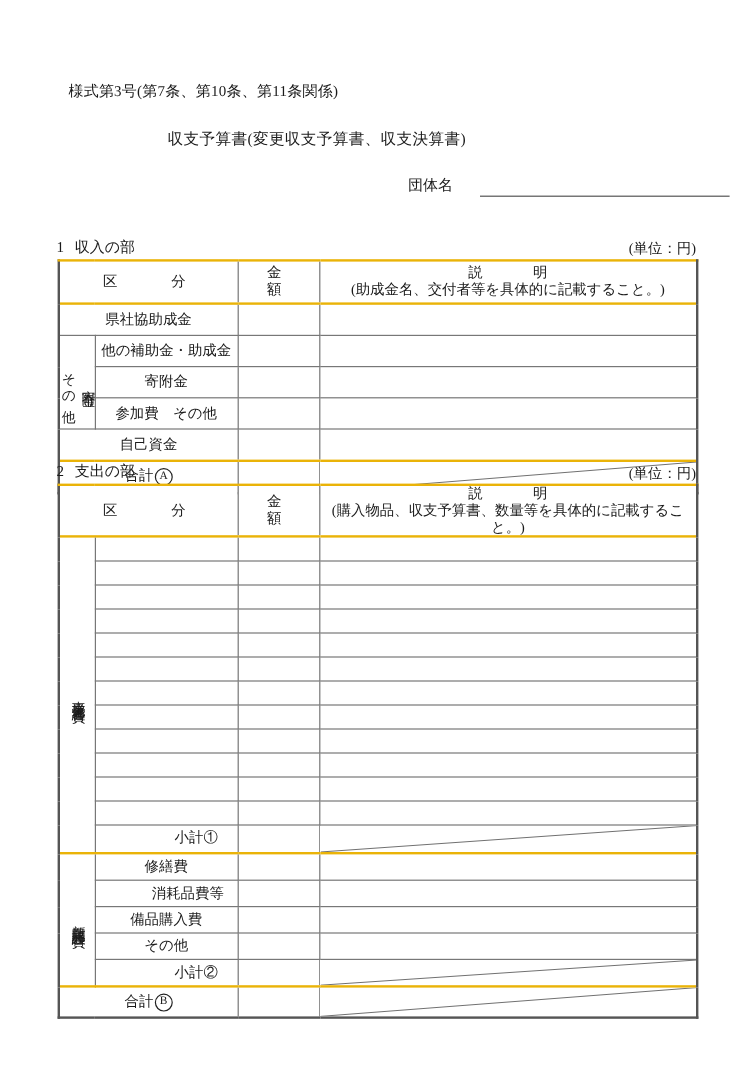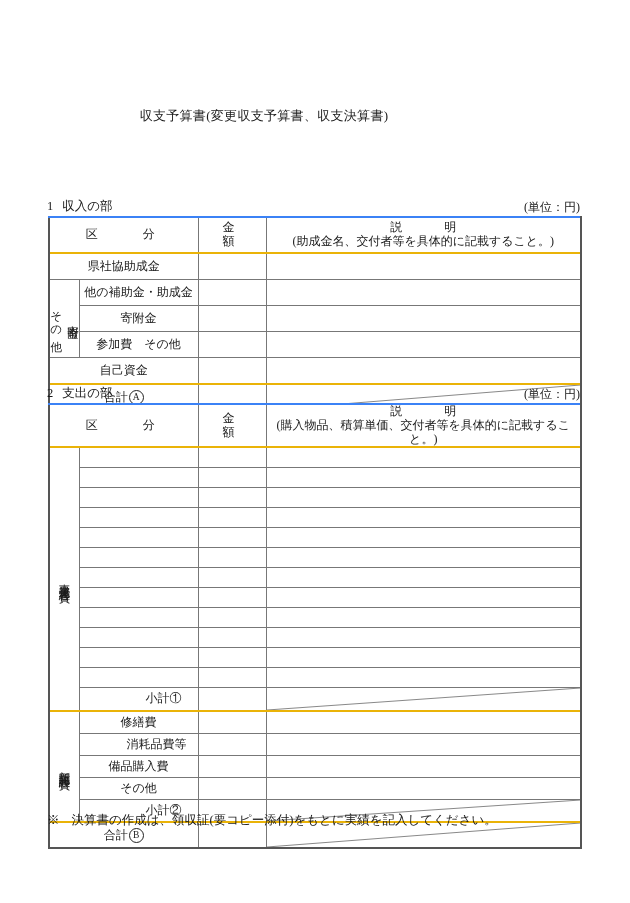--- a/index.html
+++ b/index.html
@@ -82,21 +82,21 @@
     font-size: 12px;
   }
   table.grid td {
     border: 1px solid #777;
     padding: 0;
     vertical-align: middle;
     text-align: center;
     line-height: 1.15;
     background: #fff;
   }
-  table.grid .outer-top    { border-top: 2px solid #3b82f6; }
+  table.grid .outer-top    { border-top: 2px solid #eab308; }
   table.grid .outer-bottom { border-bottom: 2px solid #555; }
   table.grid .thick-t      { border-top: 2px solid #eab308; }
   table.grid .nob-l { border-left: 2px solid #555; }
   table.grid .nob-r { border-right: 2px solid #555; }
 
   .hdr-exp {
     font-size: 12px;
     line-height: 1.35;
   }
   .hdr-exp .l1 { letter-spacing: 6px; padding-left:6px; }
@@ -156,22 +156,27 @@
     font-size: 12.5px;
     white-space: nowrap;
   }
   .footnote .mark { margin-right: 12px; }
 </style>
 </head>
 <body>
 
 <div class="page">
 
+  <div class="form-no">様式第3号(第7条、第10条、第11条関係)</div>
   <div class="doc-title">収支予算書(変更収支予算書、収支決算書)</div>
 
+  <div class="org-row">
+    <span class="org-label">団体名</span>
+    <span class="org-line"></span>
+  </div>
 
   <div class="section-cap" style="top:198px;">
     <span class="num">1</span><span>収入の部</span>
   </div>
   <div class="unit-cap" style="top:199px;">(単位：円)</div>
 
   <table class="grid" style="left:48px; top:216px; width:532px;">
     <colgroup>
       <col style="width:30px">
       <col style="width:119px">
@@ -247,21 +252,21 @@
       <col style="width:119px">
       <col style="width:68px">
       <col style="width:315px">
     </colgroup>
     <tbody>
       <tr>
         <td class="outer-top nob-l kubun" colspan="2" style="height:34px;">区　　分</td>
         <td class="outer-top kingaku">金　　額</td>
         <td class="outer-top nob-r hdr-exp">
           <div class="l1">説　　明</div>
-          <div>(購入物品、積算単価、交付者等を具体的に記載すること。)</div>
+          <div>(購入物品、収支予算書、数量等を具体的に記載すること。)</div>
         </td>
       </tr>
 
       <tr>
         <td class="thick-t nob-l" rowspan="13">
           <div class="vwrap">
             <span class="vtext">事業運営経費</span>
           </div>
         </td>
         <td class="thick-t" style="height:19px;"></td>
@@ -384,17 +389,14 @@
         <td class="thick-t outer-bottom"></td>
         <td class="thick-t outer-bottom nob-r slash">
           <svg viewBox="0 0 100 100" preserveAspectRatio="none" aria-hidden="true">
             <line x1="0" y1="100" x2="100" y2="0" stroke="#555" stroke-width="0.7" vector-effect="non-scaling-stroke"></line>
           </svg>
         </td>
       </tr>
     </tbody>
   </table>
 
-  <div class="footnote">
-    <span class="mark">※</span><span>決算書の作成は、領収証(要コピー添付)をもとに実績を記入してください。</span>
-  </div>
 
 </div>
 
 </body></html>

